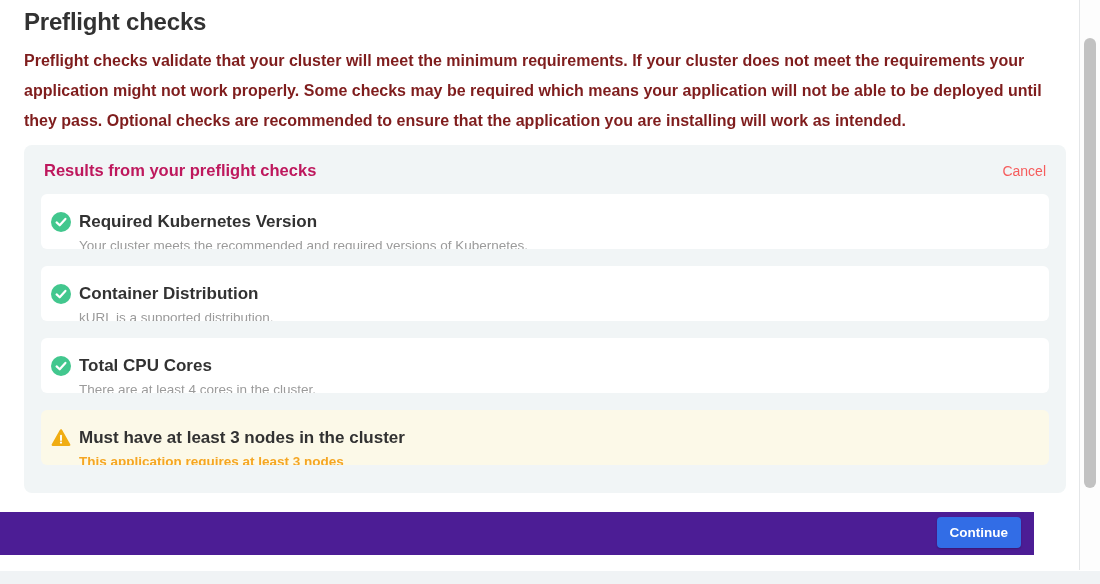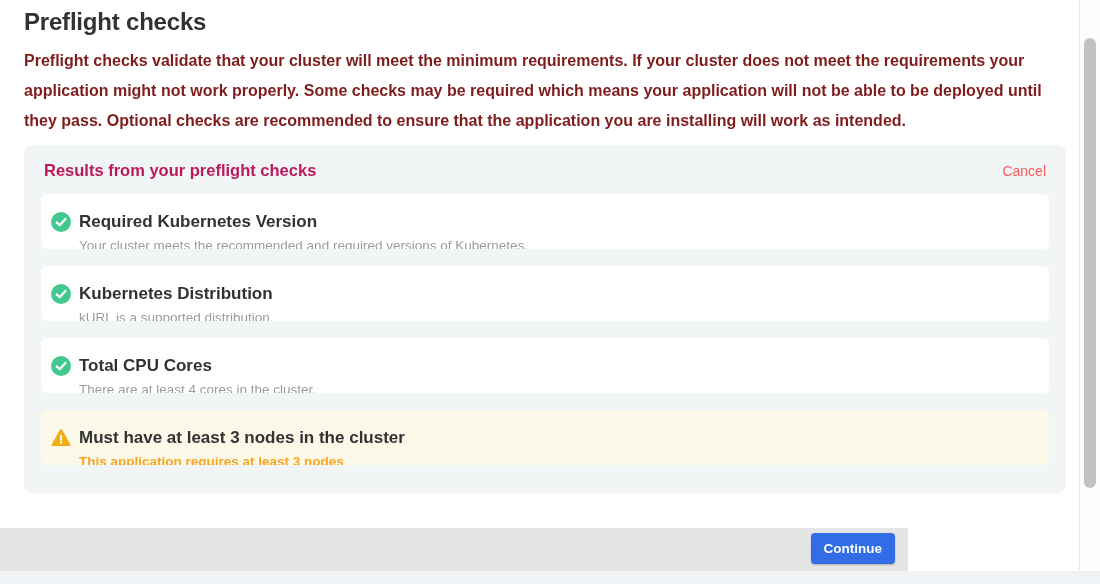--- a/index.html
+++ b/index.html
@@ -55,23 +55,23 @@
     width: 20px; height: 20px; flex: 0 0 20px;
     margin-right: 8px; margin-top: 0;
   }
   .check-card .warn-icon { display: none; }
   .check-card.warn { background: #fcf9e8; }
   .check-card.warn .warn-icon { display: block; }
   .check-title { font-size: 17px; font-weight: bold; color: #323232; line-height: 20px; }
   .check-message { font-size: 13.5px; color: #9b9b9b; margin-top: 6px; line-height: 15px; }
   .check-card.warn .check-message { color: #f5a623; font-weight: bold; }
   .footer-bar {
-    position: absolute; left: 0; top: 528px;
-    width: 908px; height: 43px;
-    background: #e5e5e5; z-index: 3;
+    position: absolute; left: 0; top: 512px;
+    width: 1034px; height: 43px;
+    background: #4c1d95; z-index: 3;
   }
   .continue-btn {
     position: absolute; right: 13px; top: 5px;
     background: #326de6; color: #ffffff;
     font-family: "Liberation Sans", sans-serif;
     font-size: 13.5px; font-weight: bold;
     border: 0; border-radius: 4px;
     padding: 8px 13px;
     box-shadow: 0 1px 2px rgba(0,0,0,0.25);
     cursor: pointer;
@@ -126,21 +126,21 @@
 
   <div class="check-card pass">
     <span class="icon pass-icon">
       <svg viewBox="0 0 20 20" width="20" height="20" aria-hidden="true">
         <circle cx="10" cy="10" r="10" fill="#42c78e"></circle>
         <path d="M5.6 10.4 L8.7 13.3 L14.4 6.9" fill="none" stroke="#ffffff" stroke-width="2.2" stroke-linecap="round" stroke-linejoin="round"></path>
       </svg>
     </span>
 
     <div class="check-text">
-      <div class="check-title">Kubernetes Distribution</div>
+      <div class="check-title">Container Distribution</div>
       <div class="check-message">kURL is a supported distribution.</div>
     </div>
   </div>
 
   <div class="check-card pass">
     <span class="icon pass-icon">
       <svg viewBox="0 0 20 20" width="20" height="20" aria-hidden="true">
         <circle cx="10" cy="10" r="10" fill="#42c78e"></circle>
         <path d="M5.6 10.4 L8.7 13.3 L14.4 6.9" fill="none" stroke="#ffffff" stroke-width="2.2" stroke-linecap="round" stroke-linejoin="round"></path>
       </svg>

